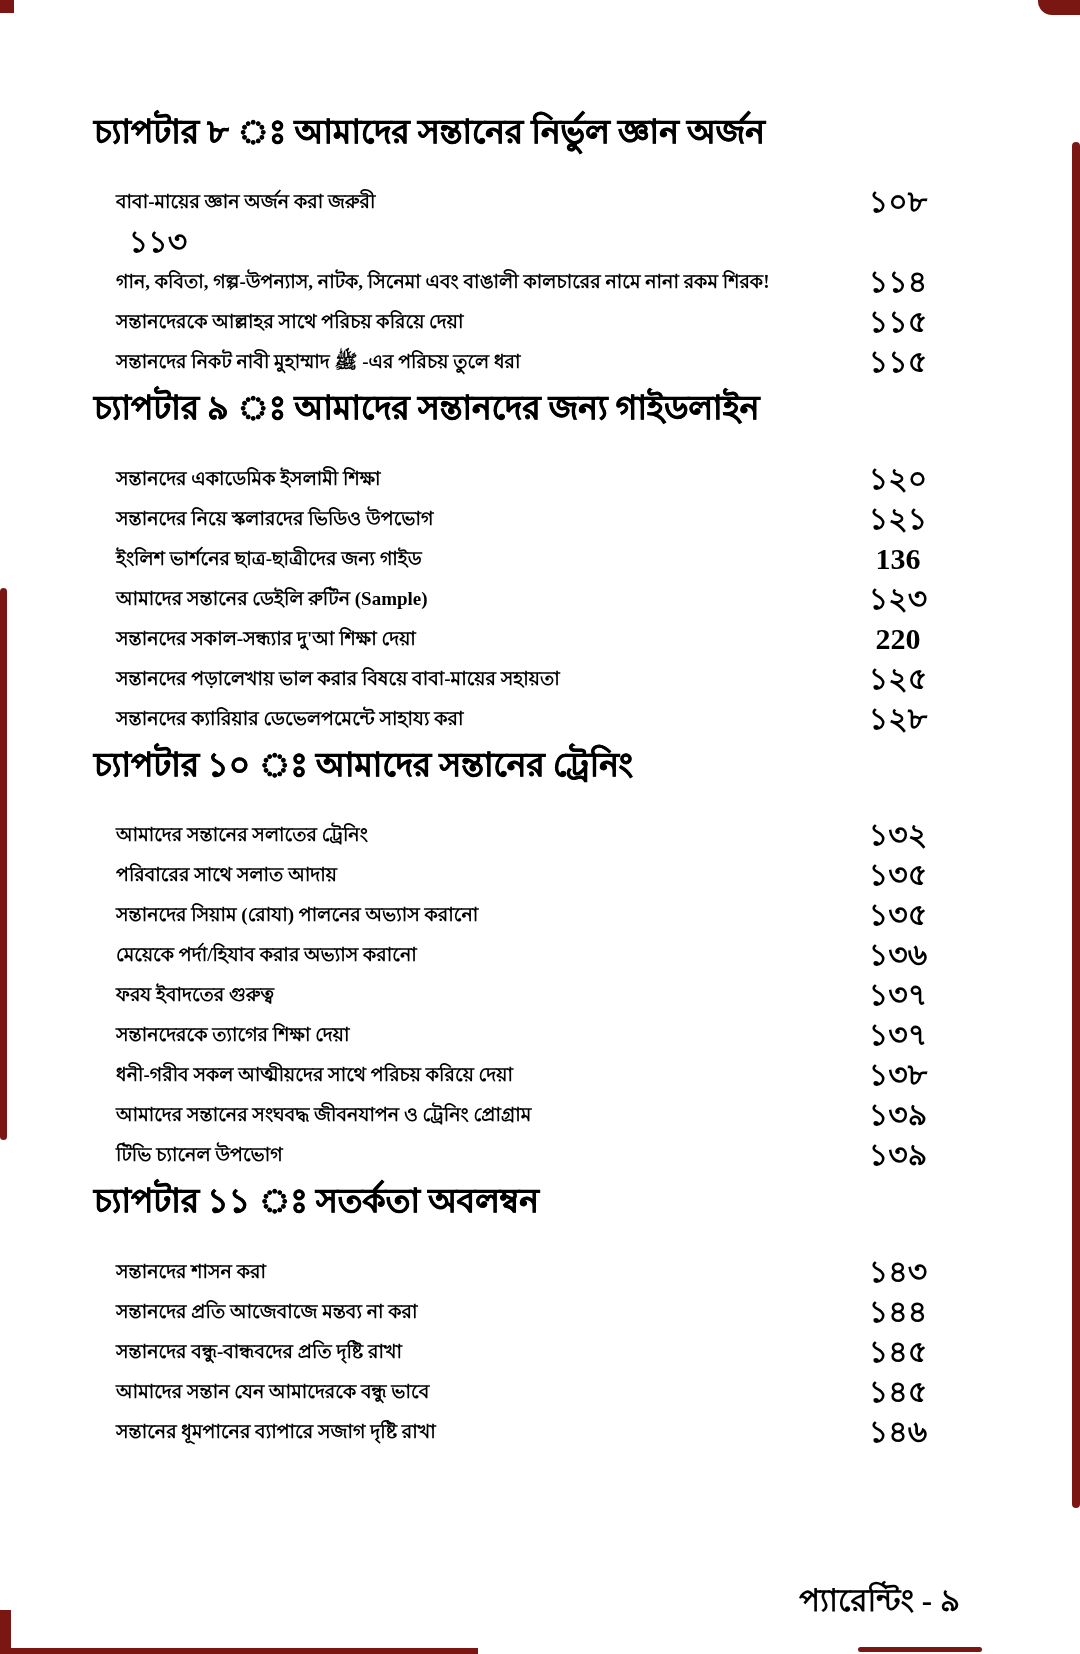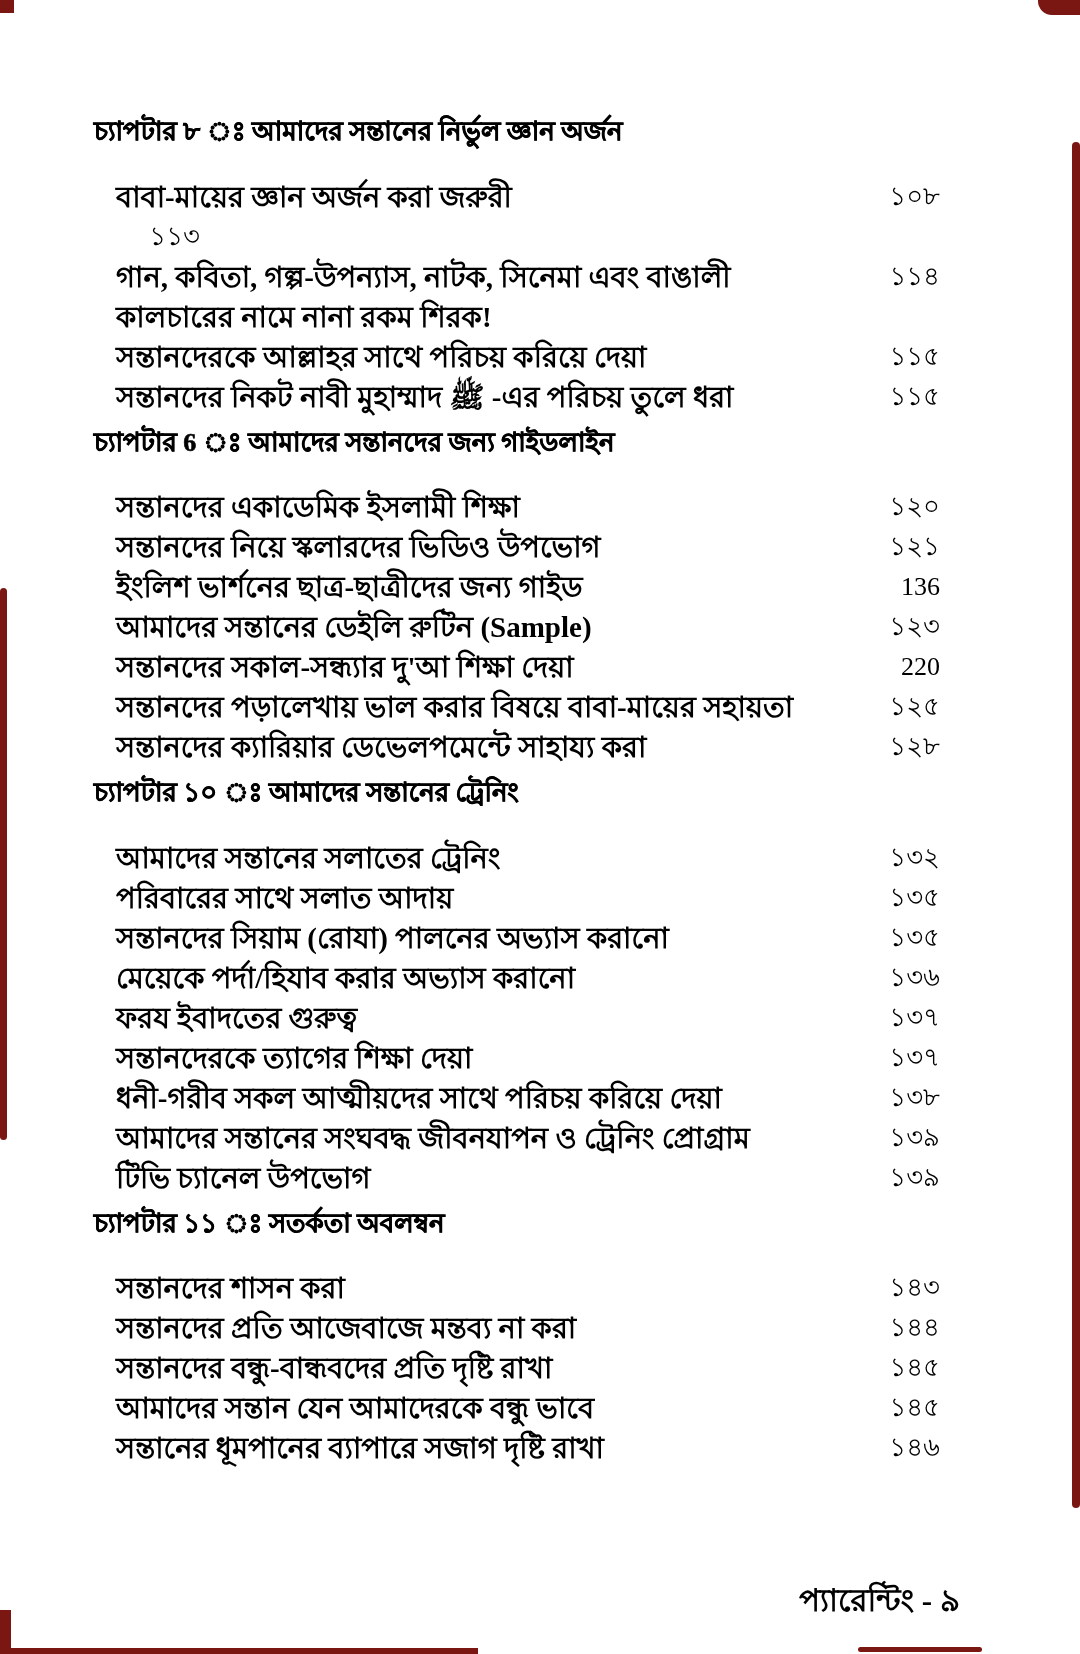--- a/index.html
+++ b/index.html
@@ -15,43 +15,43 @@
     font-family: "Liberation Serif", "DejaVu Serif", serif;
     overflow: hidden;
   }
   .toc {
     position: absolute;
     left: 94px;
     top: 106px;
     width: 846px;
   }
   .chapter-title {
-    font-size: 26px;
+    font-size: 33px;
     font-weight: 800;
     line-height: 46px;
     margin-top: 3px;
     -webkit-text-stroke: 0.6px #000;
   }
   .toc-row {
     display: flex;
     align-items: flex-start;
     padding-left: 22px;
   }
   .toc-label {
     flex: 1;
-    font-size: 29px;
+    font-size: 19px;
     font-weight: 700;
     line-height: 40px;
     padding-right: 24px;
   }
   .toc-page {
     width: 84px;
-    text-align: right;
-    font-size: 26px;
-    font-weight: 400;
+    text-align: center;
+    font-size: 30px;
+    font-weight: 700;
     line-height: 40px;
     white-space: nowrap;
   }
   .footer {
     position: absolute;
     right: 120px;
     bottom: 26px;
     font-size: 31px;
     font-weight: 700;
   }
@@ -82,21 +82,21 @@
       <span class="toc-page">১১৪</span>
     </div>
     <div class="toc-row">
       <span class="toc-label">সন্তানদেরকে আল্লাহর সাথে পরিচয় করিয়ে দেয়া</span>
       <span class="toc-page">১১৫</span>
     </div>
     <div class="toc-row">
       <span class="toc-label">সন্তানদের নিকট নাবী মুহাম্মাদ ﷺ -এর পরিচয় তুলে ধরা</span>
       <span class="toc-page">১১৫</span>
     </div>
-    <h2 class="chapter-title">চ্যাপটার 6 ঃ আমাদের সন্তানদের জন্য গাইডলাইন</h2>
+    <h2 class="chapter-title">চ্যাপটার ৯ ঃ আমাদের সন্তানদের জন্য গাইডলাইন</h2>
     <div class="toc-row">
       <span class="toc-label">সন্তানদের একাডেমিক ইসলামী শিক্ষা</span>
       <span class="toc-page">১২০</span>
     </div>
     <div class="toc-row">
       <span class="toc-label">সন্তানদের নিয়ে স্কলারদের ভিডিও উপভোগ</span>
       <span class="toc-page">১২১</span>
     </div>
     <div class="toc-row">
       <span class="toc-label">ইংলিশ ভার্শনের ছাত্র-ছাত্রীদের জন্য গাইড</span>

